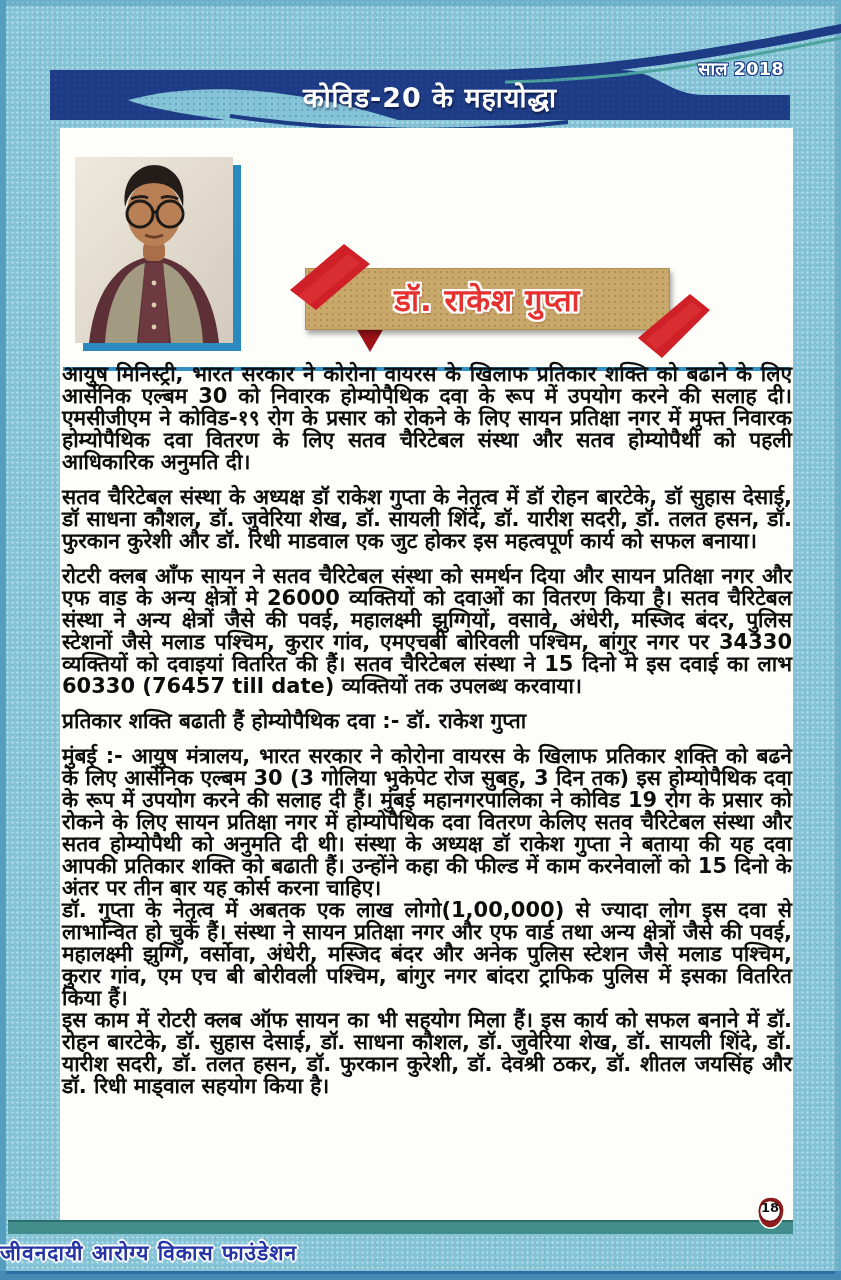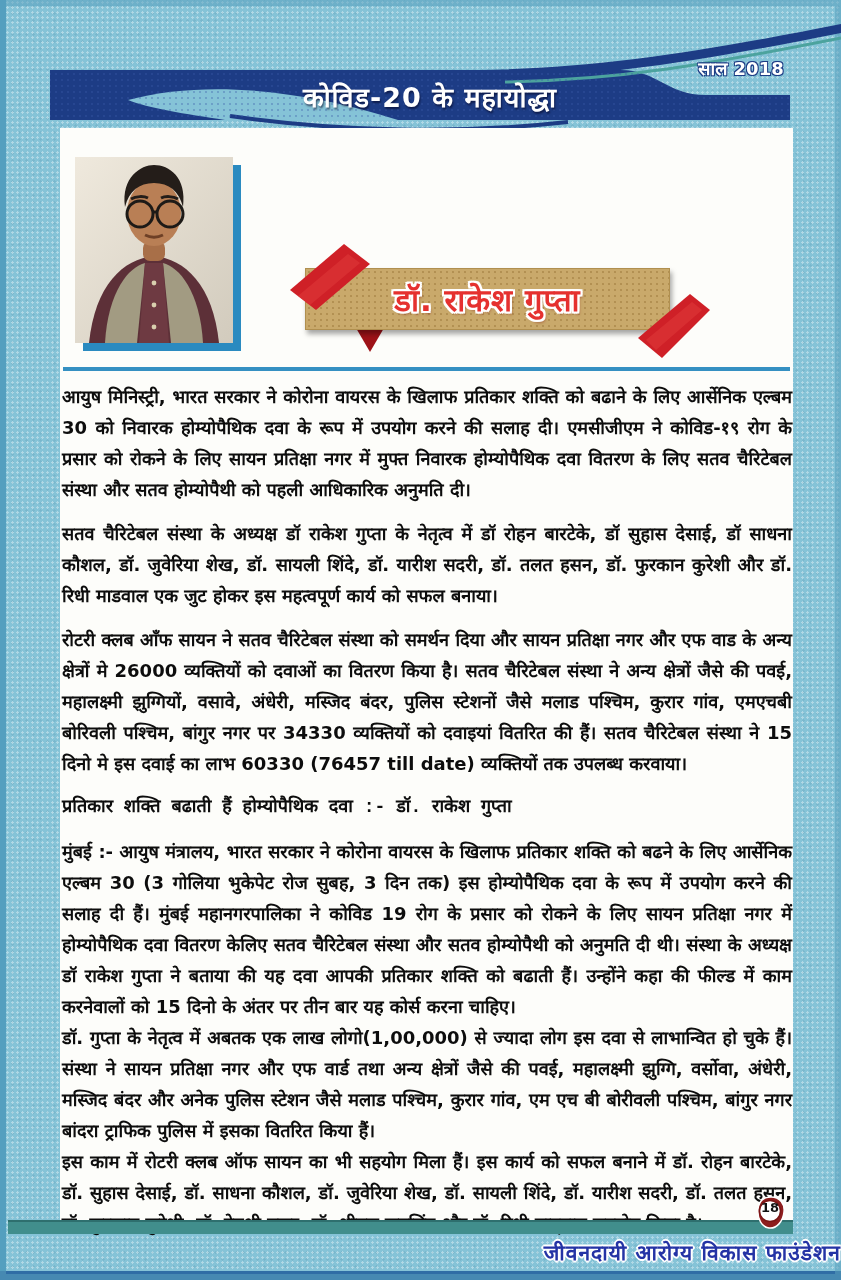--- a/index.html
+++ b/index.html
@@ -55,36 +55,36 @@
                  0 -2px 0 #fff, 0 2px 0 #fff, -2px 0 0 #fff, 2px 0 0 #fff,
                  2px 3px 3px rgba(120,0,0,0.4);
   }
   .banner-ribbons { position:absolute; left:0; top:0; width:420px; height:120px; }
 
   
   .divider { position:absolute; left:63px; top:367px; width:727px; height:4px; background:#3590c2; }
 
   
   .article {
-    position:absolute; left:62px; top:381px; width:730px;
-    color:#0d0d0d; font-weight:bold; font-size:18px; line-height:31px;
+    position:absolute; left:62px; top:363px; width:730px;
+    color:#0d0d0d; font-weight:bold; font-size:21px; line-height:22px;
     text-align:justify;
   }
   .article p { margin-bottom:13px; }
-  .article p.subhead { text-align:left;font-family:Liberation Mono, monospace; }
+  .article p.subhead { text-align:left; }
   .article p.tight { margin-bottom:0; }
   .article p.gap-after { margin-bottom:16px; }
 
   
   .footer-bar {
     position:absolute; left:8px; top:1220px; width:785px; height:14px;
     background:#418e8c; border-top:2px solid #2e6f6e;
   }
   .footer-org {
-    position:absolute; left:0; top:1238px; width:841px; text-align:right;
+    position:absolute; left:0; top:1238px; width:841px; text-align:left;
     color:#2433a5; font-size:21px; font-weight:bold; letter-spacing:1px;
     text-shadow: -1px -1px 0 #fff, 1px -1px 0 #fff, -1px 1px 0 #fff, 1px 1px 0 #fff,
                  0 -2px 0 #fff, 0 2px 0 #fff, -2px 0 0 #fff, 2px 0 0 #fff;
   }
   .page-badge { position:absolute; left:756px; top:1196px; width:30px; height:34px; }
   .page-badge .num {
     position:absolute; left:0; top:4px; width:28px; text-align:center;
     font-size:13px; font-weight:bold; color:#111;
   }
 </style>

